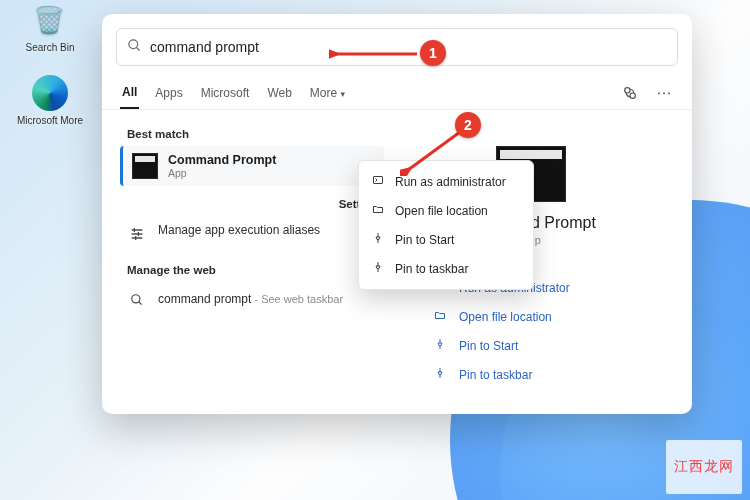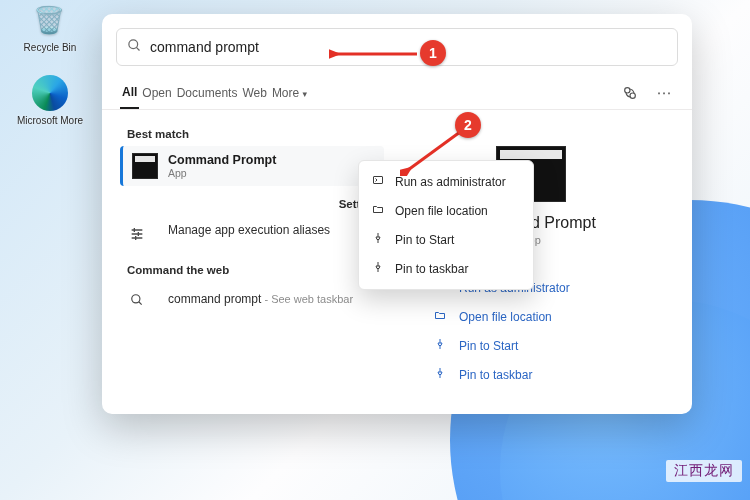--- a/index.html
+++ b/index.html
@@ -63,26 +63,26 @@
       width: 340px;
       height: 340px;
       border-radius: 50%;
       background: radial-gradient(circle at 30% 30%, #7cc0ff, #3a88f0);
       opacity: 0.85;
     }
     
     .watermark {
       position: absolute;
       right: 8px;
-      bottom: 18px;
+      bottom: 6px;
       background: rgba(255,255,255,0.78);
-      color: #701a75;
+      color: #ef4444;
       font-size: 14px;
       letter-spacing: 1px;
-      padding: 2px 8px;
+      padding: 18px 8px;
       border-radius: 2px;
       z-index: 50;
     }
     
     .search-panel {
       position: absolute;
       top: 14px;
       left: 102px;
       width: 590px;
       height: 400px;
@@ -114,21 +114,21 @@
       font-family: inherit;
     }
     .tabs {
       display: flex;
       align-items: center;
       padding: 0 18px;
       height: 34px;
       border-bottom: 1px solid #eceaea;
       font-size: 12px;
       color: #5c5c5c;
-      gap: 1px;
+      gap: 14px;
       position: relative;
     }
     .tab { cursor: pointer; padding: 8px 2px; }
     .tab.active { color: #1b1b1b; border-bottom: 2px solid #1b1b1b; font-weight: 600; margin-bottom: -1px; }
     .tabs .right {
       position: absolute;
       right: 16px;
       top: 5px;
       display: flex;
       gap: 10px;
@@ -184,21 +184,21 @@
     .best .result-item {
       border-left: 3px solid #1677d9;
       background: #f7f8f9;
       padding-left: 9px;
     }
     .setting-icon, .web-icon {
       width:22px; height:22px; display:flex; align-items:center; justify-content:center;
       color:#4a4a4a; font-size:14px; flex-shrink:0;
     }
     .setting-item, .web-item {
-      display:flex; align-items:flex-start; gap:20px;
+      display:flex; align-items:flex-start; gap:10px;
       padding:7px 6px; cursor:pointer;
     }
     .setting-item .txt, .web-item .txt { font-size:12px; color:#2d2d2d; }
     .web-item .sub { font-size:11px; color:#8c8c8c; }
     
     .detail {
       display:flex; flex-direction:column; align-items:center;
       padding-top: 22px;
     }
     .detail .big-thumb {
@@ -253,21 +253,21 @@
   </style>
 </head>
 <body>
 
 <div class="wave"></div>
 <div class="wave2"></div>
 
 <div class="desktop-icons">
   <div class="desktop-icon">
     <div class="ico recycle">🗑️</div>
-    <div class="lbl">Recycle Bin</div>
+    <div class="lbl">Search Bin</div>
   </div>
   <div class="desktop-icon">
     <div class="ico">
         <div class="edge-swirl"></div>
       </div>
     <div class="lbl">Microsoft More</div>
   </div>
 </div>
 
 <div class="search-panel">
@@ -277,22 +277,22 @@
       <svg width="15" height="15" viewBox="0 0 24 24" fill="none" stroke="#6b6b6b" stroke-width="2">
           <circle cx="10" cy="10" r="7"></circle>
           <line x1="20" y1="20" x2="15" y2="15"></line>
         </svg>
     </span>
     <input type="text" value="command prompt" style="">
   </div>
 
   <div class="tabs">
     <div class="tab active">All</div>
-    <div class="tab">Open</div>
-    <div class="tab">Documents</div>
+    <div class="tab">Apps</div>
+    <div class="tab">Microsoft</div>
     <div class="tab">Web</div>
     <div class="tab"><span>More</span> <span style="font-size:9px;">▾</span></div>
     <div class="right">
       <div class="icon-btn">
         <svg width="16" height="16" viewBox="0 0 24 24" fill="none" stroke="#555" stroke-width="1.8">
             <circle cx="8" cy="8" r="4"></circle>
             <circle cx="16" cy="16" r="4"></circle>
             <path d="M11 6 A8 8 0 0 1 18 12"></path>
             <path d="M13 18 A8 8 0 0 1 6 12"></path>
           </svg>
@@ -323,21 +323,21 @@
               <line x1="4" y1="12" x2="20" y2="12"></line>
               <line x1="4" y1="18" x2="20" y2="18"></line>
               <line x1="8" y1="3" x2="8" y2="9"></line>
               <line x1="14" y1="9" x2="14" y2="15"></line>
               <line x1="10" y1="15" x2="10" y2="21"></line>
             </svg>
         </div>
         <div class="txt">Manage app execution aliases</div>
       </div>
 
-      <div class="section-label" style="margin-top:12px;">Command the web</div>
+      <div class="section-label" style="margin-top:12px;">Manage the web</div>
       <div class="web-item">
         <div class="web-icon">
           <svg width="14" height="14" viewBox="0 0 24 24" fill="none" stroke="#4a4a4a" stroke-width="2">
               <circle cx="10" cy="10" r="7"></circle>
               <line x1="20" y1="20" x2="15" y2="15"></line>
             </svg>
         </div>
         <div>
           <span class="txt">command prompt</span><span class="sub"> - See web taskbar</span>
         </div>

